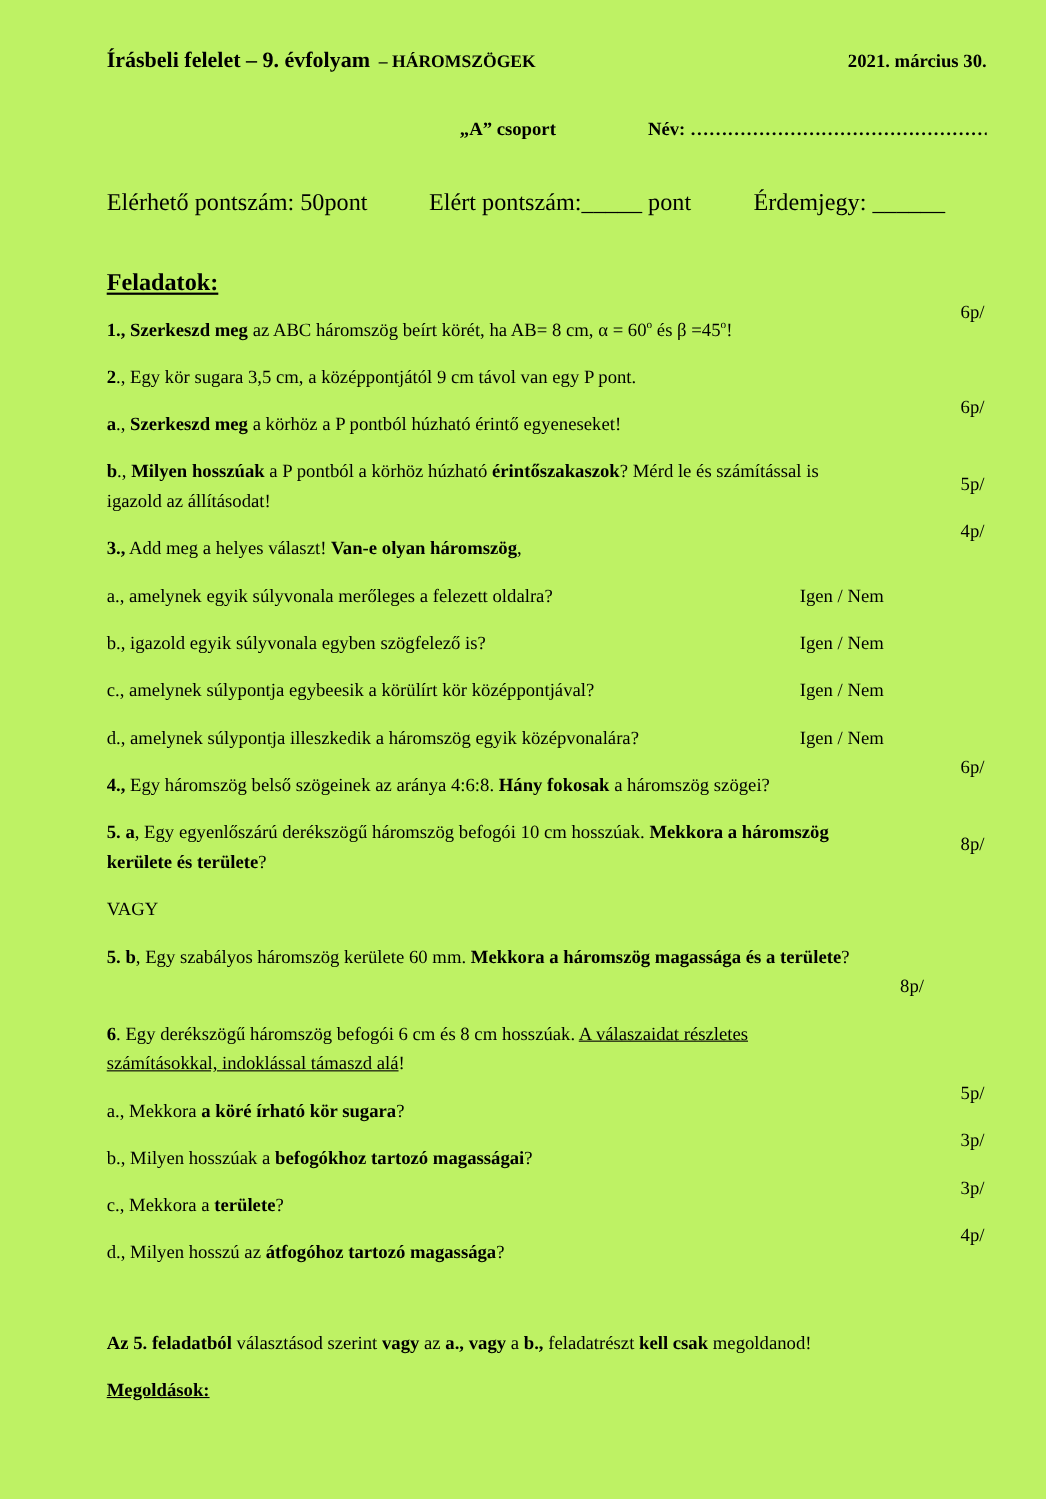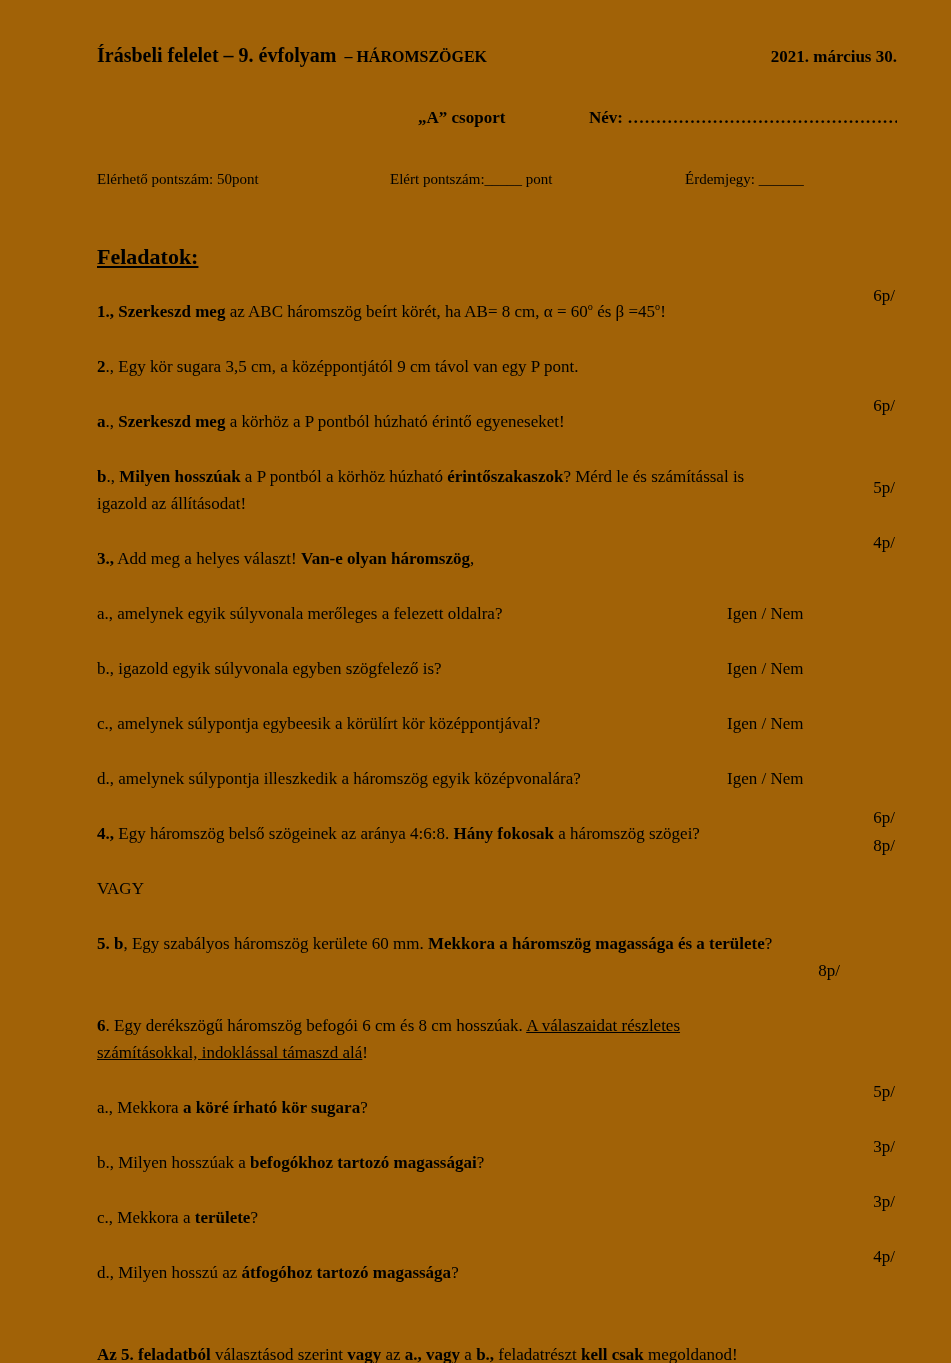--- a/index.html
+++ b/index.html
@@ -1,20 +1,20 @@
 <!DOCTYPE html>
 <html><head>
 <meta charset="utf-8">
 <style>
   html, body { margin: 0; padding: 0; background: #ffffff; }
   .page {
     position: relative;
     width: 951px;
     height: 1363px;
-    background: #a16207;
+    background: #bef264;
     color: #000000;
     font-family: "Liberation Serif", "DejaVu Serif", serif;
     overflow: hidden;
   }
   .content {
     position: absolute;
     left: 97px;
     top: 0;
     width: 800px;
   }
@@ -35,37 +35,37 @@
     font-size: 17px;
     font-weight: bold;
   }
   .group-label { position: absolute; left: 321px; }
   .name-label  { position: absolute; left: 492px; width: 308px; white-space: nowrap; overflow: hidden; }
 
   .score-row {
     position: relative;
     margin-top: 37px;
     height: 26px;
-    font-size: 15px;
+    font-size: 22px;
   }
   .score-max      { position: absolute; left: 0; }
   .score-achieved { position: absolute; left: 293px; }
   .score-grade    { position: absolute; left: 588px; }
 
   .section-heading {
     margin-top: 46px;
     font-size: 22px;
     font-weight: bold;
     text-decoration: underline;
     line-height: 27px;
   }
 
   .row {
     position: relative;
-    margin-top: 28px;
+    margin-top: 16px;
     font-size: 17px;
     line-height: 27px;
     white-space: nowrap;
   }
   .row .txt { display: inline; }
   .row .pts { position: absolute; right: 2px; bottom: 16px; }
   .row .ans { position: absolute; left: 630px; top: 0; }
   .pts-own  { display: block; text-align: right; padding-right: 57px; }
 
   .row-gap-large { margin-top: 55px; }
@@ -149,20 +149,21 @@
       <span class="txt"><span>d., amelynek súlypontja illeszkedik a háromszög egyik középvonalára?</span></span>
       <span class="ans">Igen / Nem</span>
     </div>
 
     <div class="row">
       <span class="txt"><span style="font-weight: bold;">4.,</span><span> Egy háromszög belső szögeinek az aránya 4:6:8. </span><span style="font-weight: bold;">Hány fokosak</span><span> a háromszög szögei?</span></span>
       <span class="pts">6p/</span>
     </div>
 
     <div class="row">
+      <span class="txt"><span style="font-weight: bold;">5. a</span><span>, Egy egyenlőszárú derékszögű háromszög befogói 10 cm hosszúak. </span><span style="font-weight: bold;">Mekkora a háromszög</span><br><span style="font-weight: bold;">kerülete és területe</span><span>?</span></span>
       <span class="pts">8p/</span>
     </div>
 
     <div class="row">
       <span class="txt"><span>VAGY</span></span>
     </div>
 
     <div class="row">
       <span class="txt"><span style="font-weight: bold;">5. b</span><span>, Egy szabályos háromszög kerülete 60 mm. </span><span style="font-weight: bold;">Mekkora a háromszög magassága és a területe</span><span>?</span></span>
       <span class="pts-own">8p/</span>

